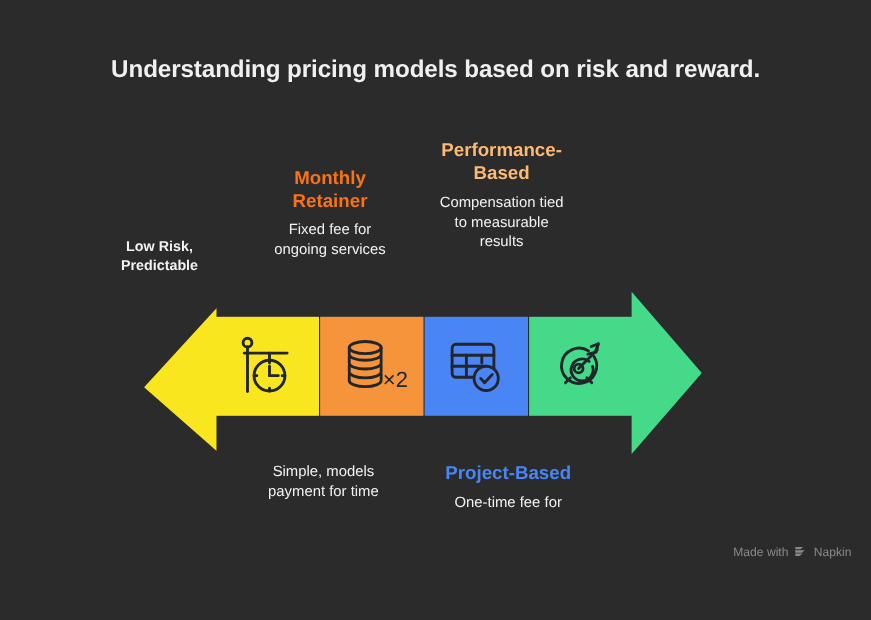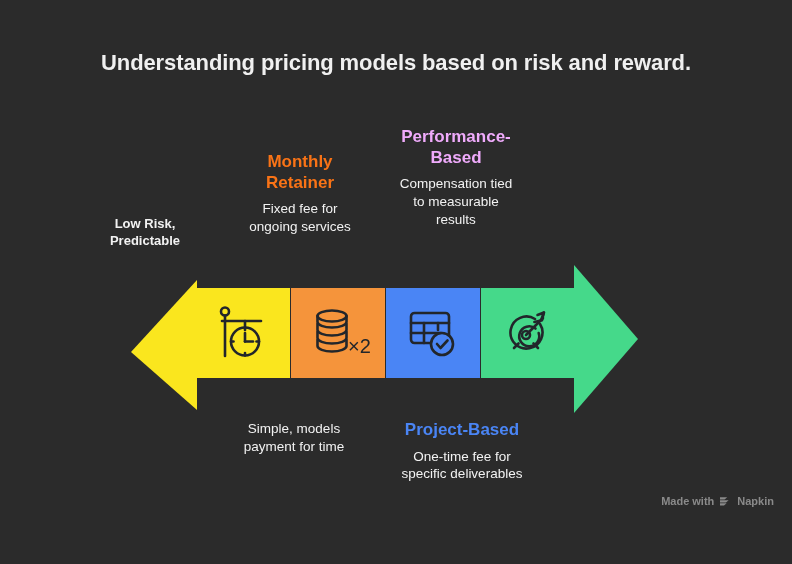--- a/index.html
+++ b/index.html
@@ -116,25 +116,25 @@
     top: 47px;
     font-family: "Liberation Sans", sans-serif;
   }
 
   
   #watermark {
     position: absolute;
     right: 18px;
     bottom: 20px;
     display: flex;
-    align-items: flex-start;
+    align-items: flex-end;
     gap: 5px;
     font-size: 11px;
     color: #8a8a8a;
-    font-weight: bold;
+    font-weight: normal;
   }
   #watermark svg { display: block; }
 </style>
 </head>
 <body>
 
 <div id="page">
 
   <div id="title">Understanding pricing models based on risk and reward.</div>
 
@@ -143,21 +143,21 @@
       <span>Monthly</span><br>
       <span>Retainer</span>
     </span>
     <span class="desc">
       <span>Fixed fee for</span><br>
       <span>ongoing services</span>
     </span>
   </div>
 
   <div class="lbl" id="lbl-perf">
-    <span class="head" style="color:#f0abfc">
+    <span class="head" style="color:#fdba74">
       <span>Performance-</span><br>
       <span>Based</span>
     </span>
     <span class="desc">
       <span>Compensation tied</span><br>
       <span>to measurable</span><br>
       <span>results</span>
     </span>
   </div>
 
@@ -165,21 +165,20 @@
     <span class="desc">
       <span>Simple, models</span><br>
       <span>payment for time</span>
     </span>
   </div>
 
   <div class="lbl" id="lbl-project">
     <span class="head" style="color:#4A85F5">Project-Based</span>
     <span class="desc">
       <span>One-time fee for</span><br>
-      <span>specific deliverables</span>
     </span>
   </div>
 
   <div class="endlbl" id="lbl-lowrisk">
     <span>Low Risk,</span><br>
     <span>Predictable</span>
   </div>
 
   <div id="band">
 

